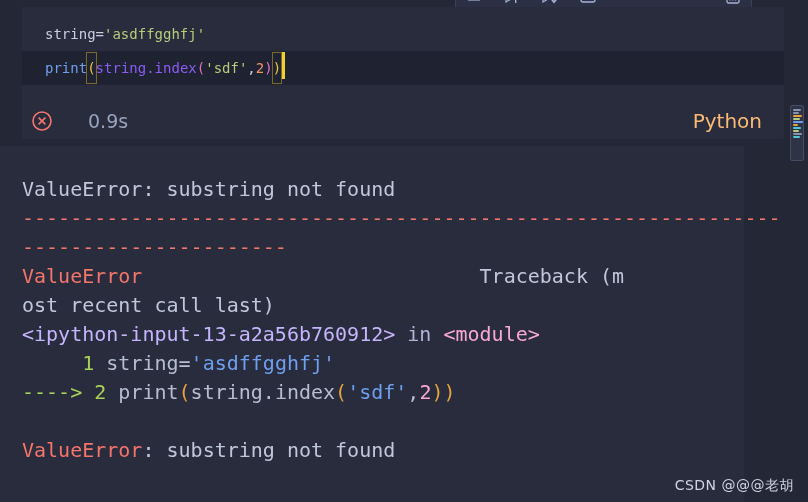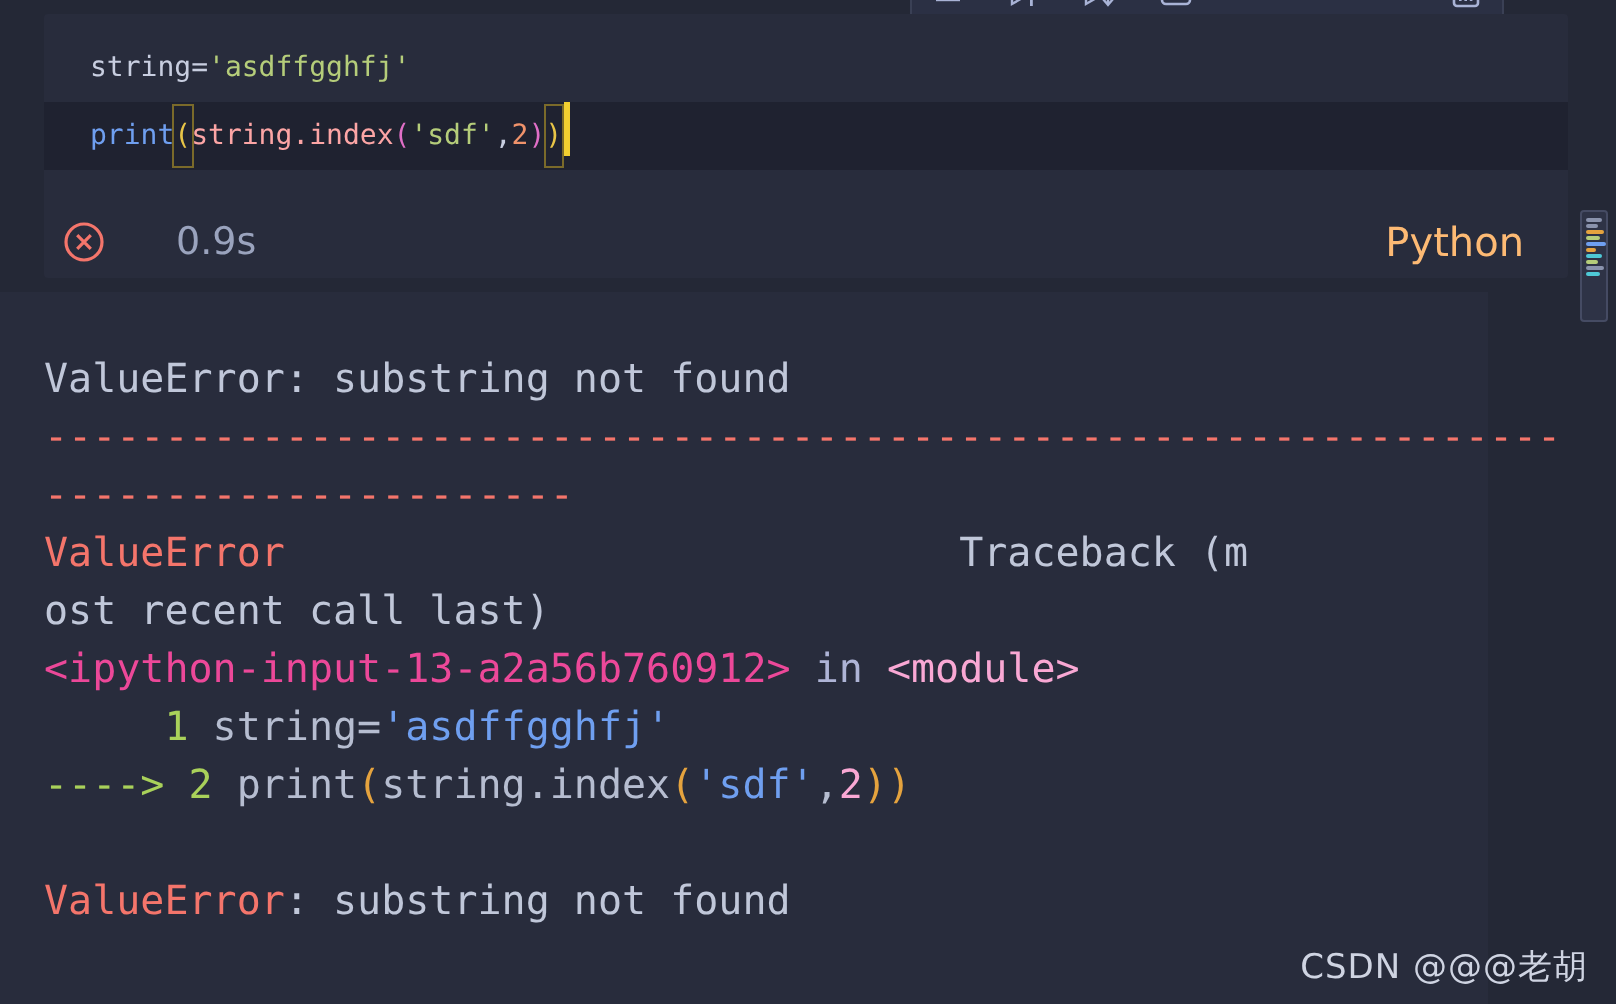--- a/index.html
+++ b/index.html
@@ -71,21 +71,21 @@
   }
   .code-line.l1 { padding-top: 10px; height: 34px; line-height: 34px;}
   .code-line.active {
     background: #1f2230;
   }
 
   
   .t-plain  { color: #c8cee0; }
   .t-str    { color: #b5cd7a; }
   .t-fn     { color: #6f9ff0; }
-  .t-var    { color: #fca5a5; }
+  .t-var    { color: #8b5cf6; }
   .t-num    { color: #f0936b; }
   .t-paren-y{ color: #e8c547; }
   .t-paren-m{ color: #e06fc7; }
   .t-op     { color: #c8cee0; }
 
   .bracket-box {
     display: inline-block;
     border: 1px solid #7a6a2a;
     box-sizing: border-box;
     line-height: 30px;
@@ -165,34 +165,34 @@
   .out-line {
     font-size: 20px;
     line-height: 29px;
     white-space: pre;
     padding-left: 22px;
     letter-spacing: 0px;
   }
   .out-line.spacer { height: 29px; }
   .o-plain { color: #c0c7d9; }
   .o-red   { color: #f4756b; }
-  .o-green { color: #ec4899; }
+  .o-green { color: #c4b5fd; }
   .o-cyan  { color: #f9a8d4; }
   .o-blue  { color: #6f9ff0; }
   .o-orange{ color: #e5a33e; }
   .o-lnum  { color: #a9d15a; }
   .o-gray  { color: #b6bdd0; }
   .o-lav   { color: #aeb4d6; }
 
   
   .watermark {
     position: absolute;
     right: 14px;
     bottom: 7px;
-    font-size: 17px;
+    font-size: 14px;
     color: #cfd4e2;
     font-family: "DejaVu Sans", "Liberation Sans", sans-serif;
     letter-spacing: 0.5px;
     margin-left: 24px;
   }
 </style>
 </head>
 <body>
 
 <div id="screen">

